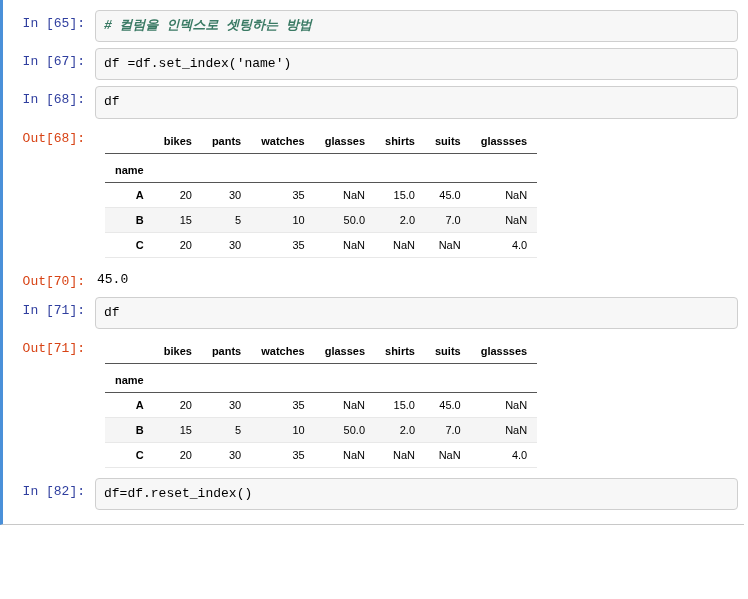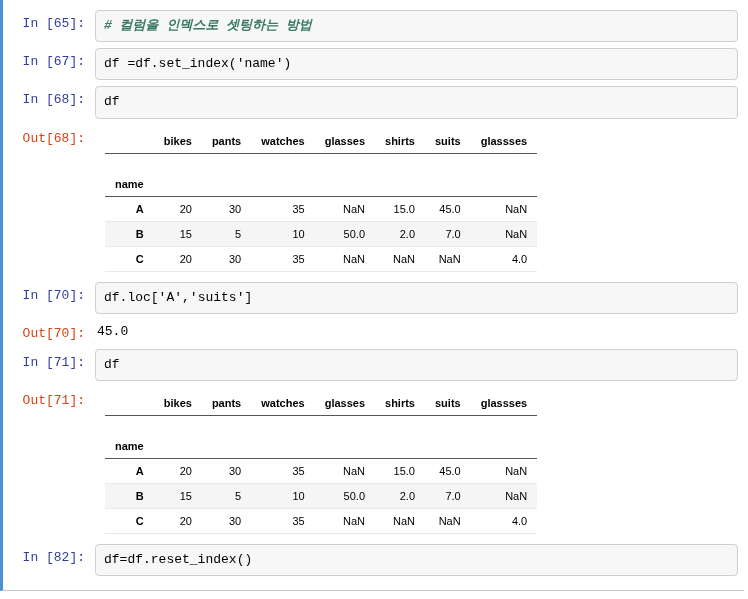--- a/index.html
+++ b/index.html
@@ -69,21 +69,21 @@
     font-weight: bold;
     border-bottom: 1px solid #555;
   }
   table.df tbody th {
     font-weight: bold;
   }
   table.df tr.idx-name-row th {
     text-align: left;
     font-weight: bold;
     border-bottom: 1px solid #555;
-    padding-top: 24px;
+    padding-top: 10px;
   }
   table.df tbody tr:nth-child(odd) { background: #fff; }
   table.df tbody tr:nth-child(even) { background: #f5f5f5; }
   table.df tbody td, table.df tbody th { border-bottom: 1px solid #e8e8e8; }
 </style>
 </head>
 <body>
 
 <div class="notebook">
 
@@ -163,26 +163,20 @@
             <td>NaN</td>
             <td>NaN</td>
             <td>NaN</td>
             <td>4.0</td>
           </tr>
         </tbody>
       </table>
     </div>
   </div>
 
-  <div class="cell">
-    <div class="prompt prompt-in">In [70]:</div>
-    <div class="content">
-      <div class="input-area"><span class="c-plain">df.loc[</span><span class="c-str">'A'</span><span class="c-plain">,</span><span class="c-str">'suits'</span><span class="c-plain">]</span></div>
-    </div>
-  </div>
 
   <div class="cell">
     <div class="prompt prompt-out">Out[70]:</div>
     <div class="content">
       <div class="output-text">45.0</div>
     </div>
   </div>
 
   <div class="cell">
     <div class="prompt prompt-in">In [71]:</div>

